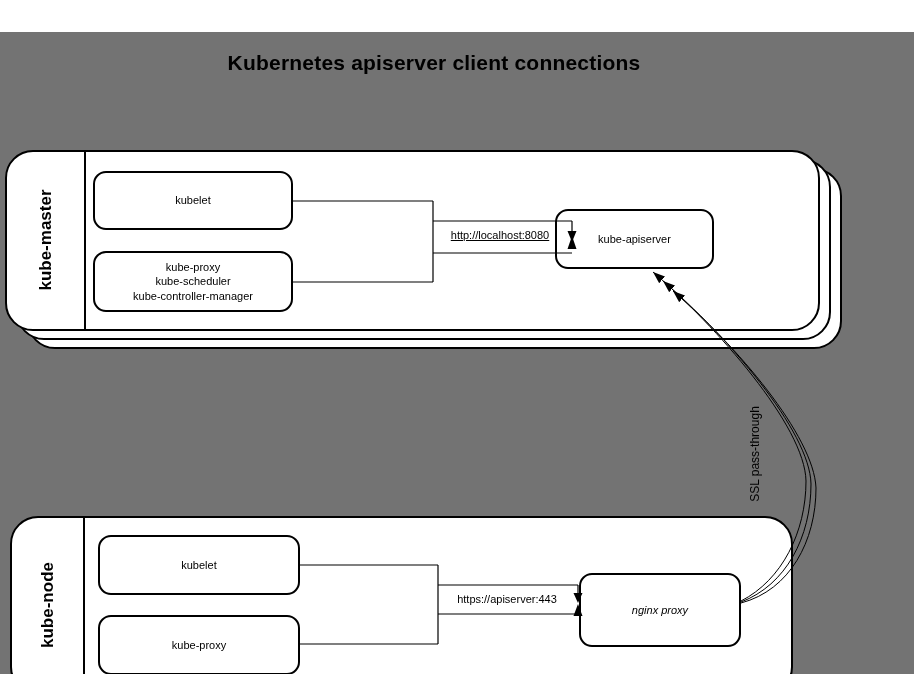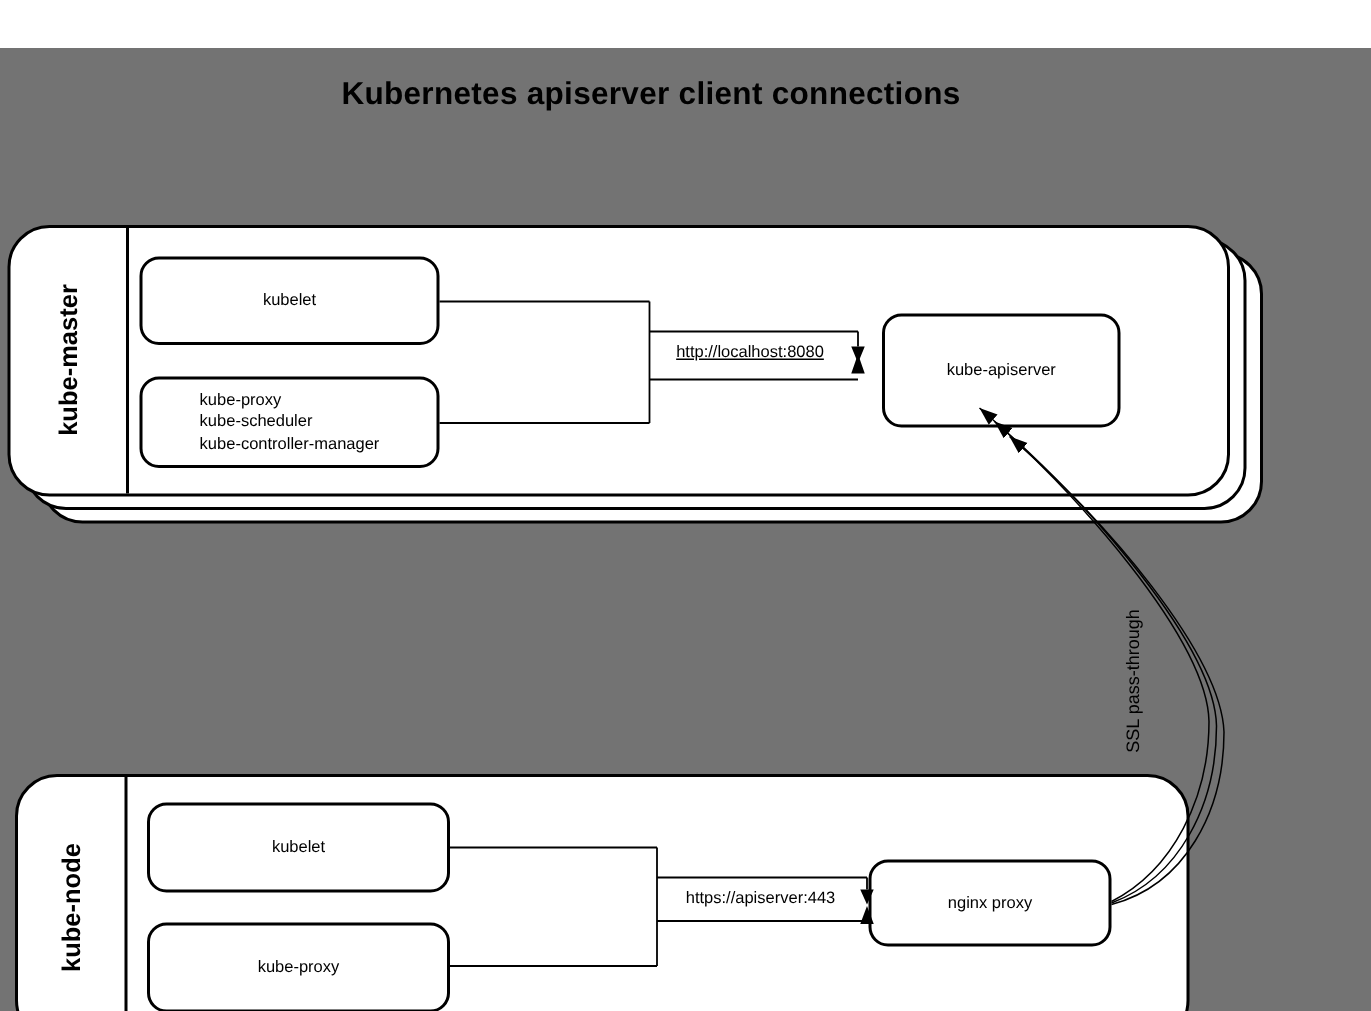--- a/index.html
+++ b/index.html
@@ -41,30 +41,30 @@
   }
   .node-box {
     position: absolute;
     background: #ffffff;
     border: 2px solid #000000;
     border-radius: 13px;
     box-sizing: border-box;
     display: flex;
     align-items: center;
     justify-content: center;
-    text-align: left;
+    text-align: center;
     font-size: 11px;
     line-height: 1.3;
   }
   .m-kubelet  { left: 93px;  top: 139px; width: 200px; height: 59px; }
   .m-control  { left: 93px;  top: 219px; width: 200px; height: 61px; }
-  .apiserver  { left: 588px; top: 177px; width: 159px; height: 76px; }
+  .apiserver  { left: 555px; top: 177px; width: 159px; height: 60px; }
   .n-kubelet  { left: 98px;  top: 503px; width: 202px; height: 60px; }
   .n-proxy    { left: 98px;  top: 583px; width: 202px; height: 60px; }
-  .nginx      { left: 579px; top: 541px; width: 162px; height: 58px; }
+  .nginx      { left: 579px; top: 541px; width: 162px; height: 74px; font-style: italic; }
   .edge-svg {
     position: absolute;
     left: 0; top: 0;
     width: 914px; height: 674px;
     pointer-events: none;
   }
   .elabel {
     position: absolute;
     transform: translate(-50%, -50%);
     font-size: 11px;

